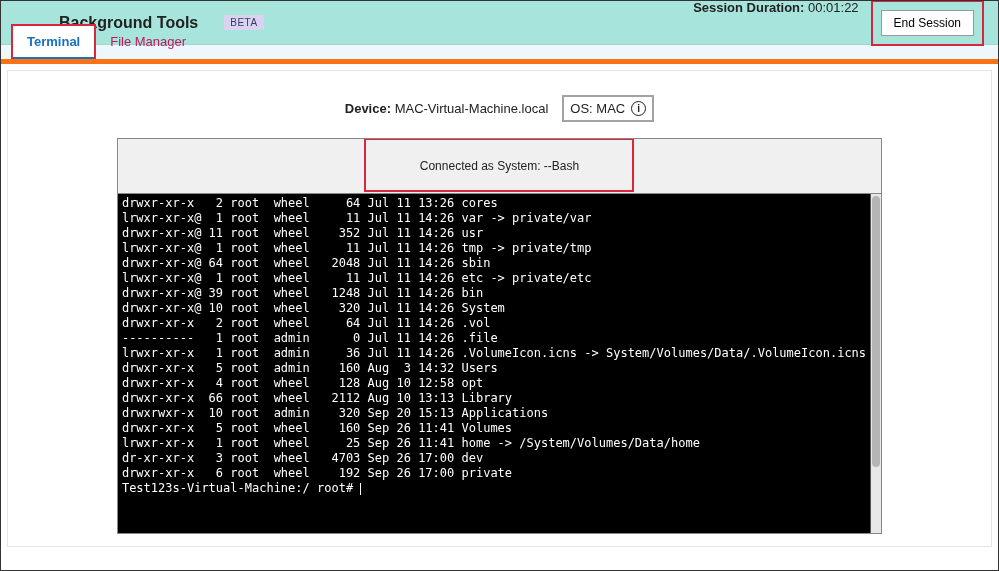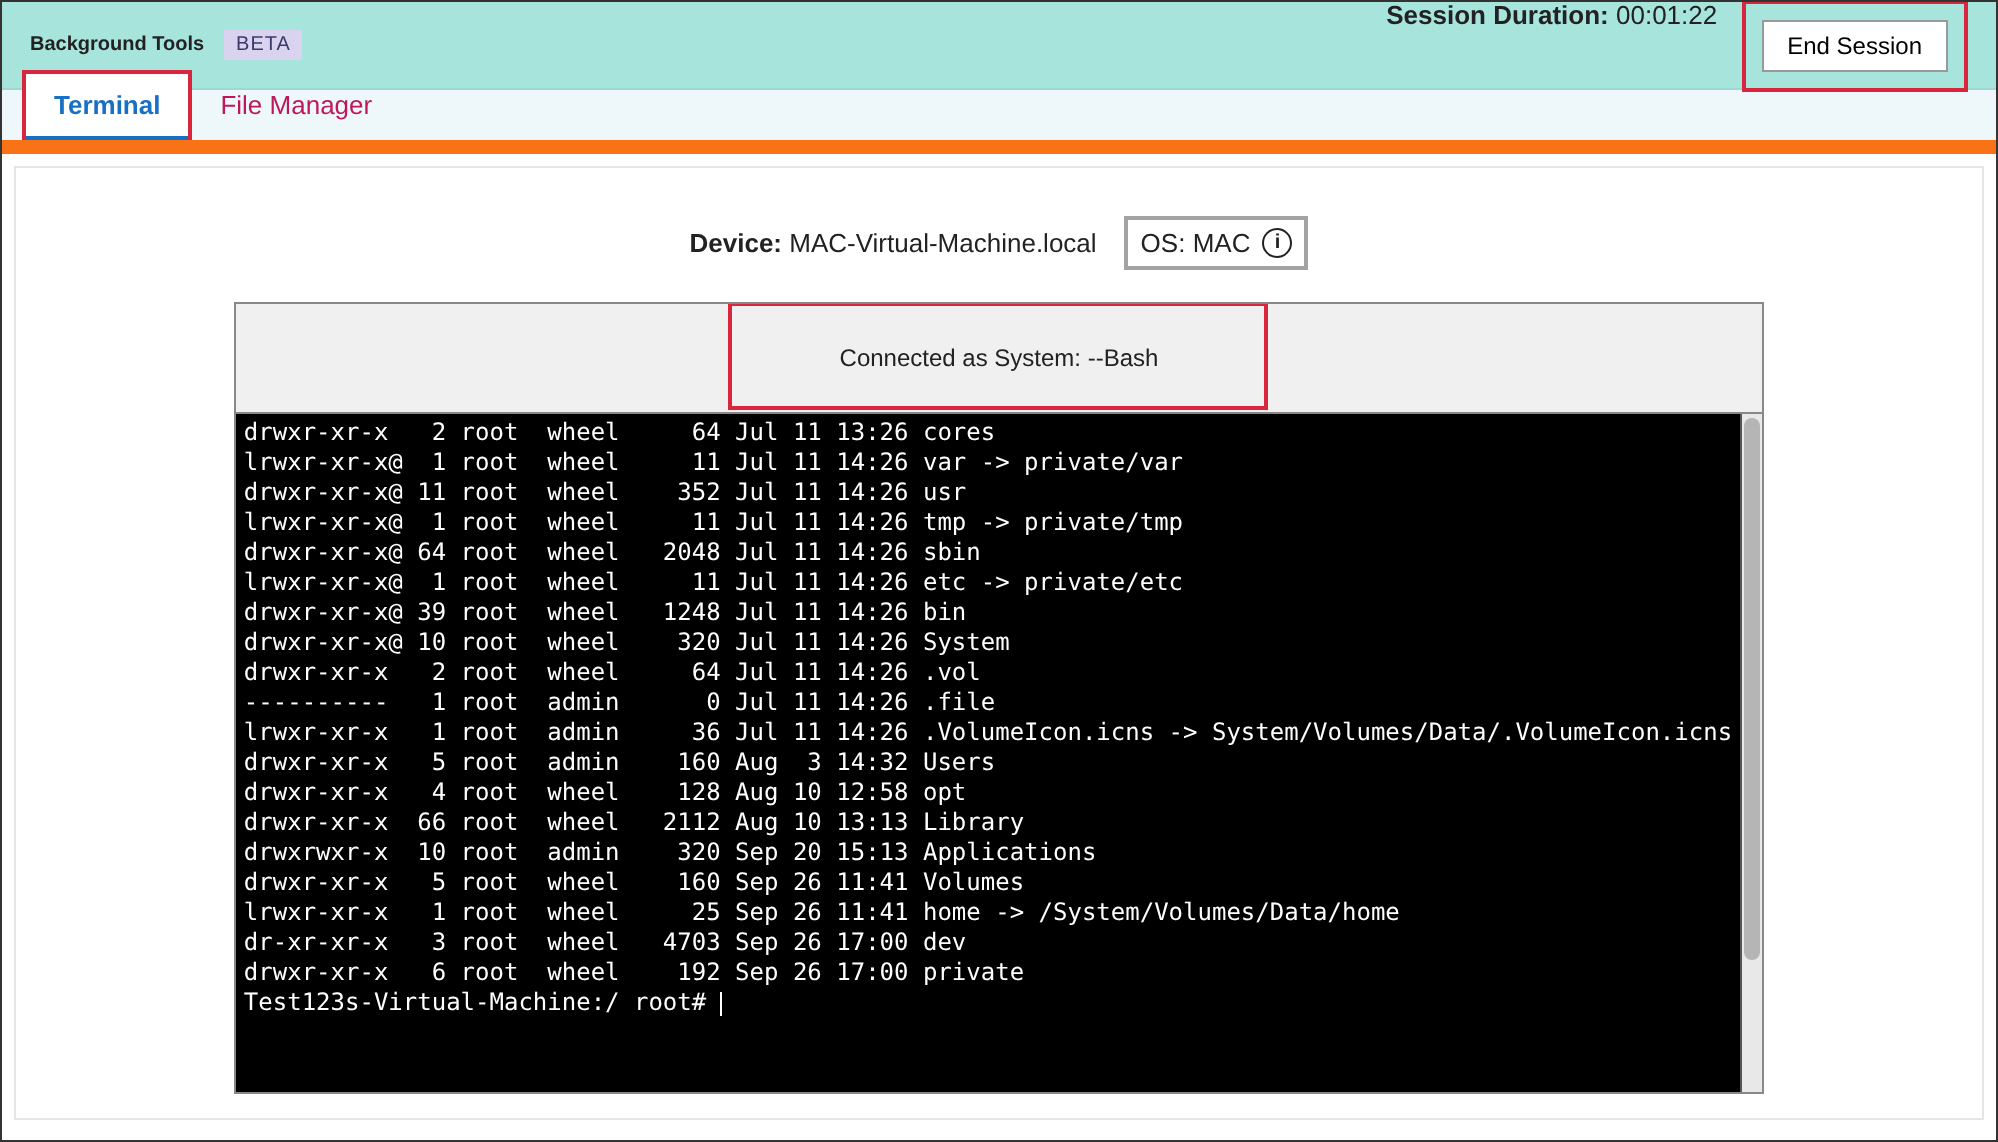--- a/index.html
+++ b/index.html
@@ -16,46 +16,47 @@
   .header {
     background: #a7e5dc;
     display: flex;
     align-items: center;
     justify-content: space-between;
     padding: 10px 14px;
     height: 44px;
     border-bottom: 1px solid rgba(0,0,0,0.05);
   }
   .header-left { display: flex; align-items: center; gap: 10px; }
-  .app-title { font-weight: 700; font-size: 10px; }
+  .app-title { font-weight: 700; font-size: 16px; margin-left: 44px; }
   .beta-badge {
     background: #d9d3f0;
     color: #3a3a6a;
     font-size: 10px;
     padding: 2px 6px;
     letter-spacing: 0.5px;
+    margin-left: 16px;
   }
   .header-right { display: flex; align-items: flex-start; gap: 12px; }
   .session-label { font-weight: 700; }
   .session-time { font-weight: 400; }
   .end-session-wrap { border: 2px solid #d7263d; padding: 8px; }
   .end-session {
     background: #fff;
     border: 1px solid #999;
     padding: 5px 12px;
     font-size: 12px;
     cursor: pointer;
   }
   .tabbar {
     background: #eef7f9;
     display: flex;
     align-items: flex-end;
     padding: 0 10px;
-    height: 32px;
-    border-bottom: 7px solid #f97316;
+    height: 19px;
+    border-bottom: 5px solid #f97316;
   }
   .tab-wrap-hl { border: 2px solid #d7263d; border-bottom: none; }
   .tab {
     padding: 8px 14px;
     font-size: 13px;
     color: #be185d;
     cursor: pointer;
     border-bottom: 2px solid transparent;
   }
   .tab.active {

